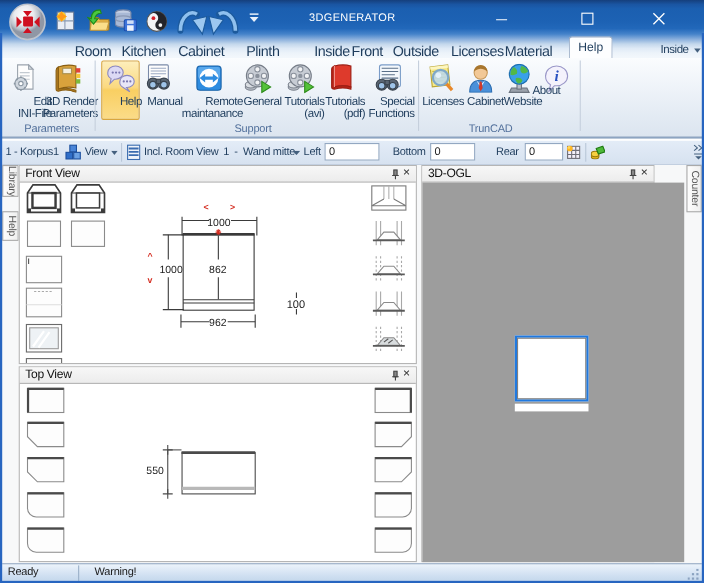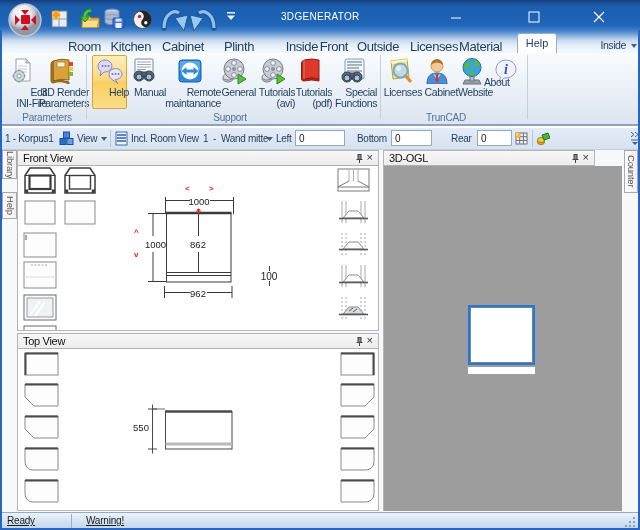--- a/index.html
+++ b/index.html
@@ -28,21 +28,21 @@
 
 #main{left:0;top:150px;width:640px;height:363px;background:#f7f8f9;}
 .sidetab{position:absolute;background:linear-gradient(to right,#fdfdfd,#efefef);border:1px solid #a9a9a9;color:#555;font-size:9.5px;letter-spacing:-0.2px;overflow:hidden;}
 .vtext{writing-mode:vertical-rl;text-align:center;width:100%;height:100%;}
 .panel{position:absolute;background:#fff;border:1px solid #b5b5b5;}
 .phead{position:absolute;left:0;top:0;right:0;height:15px;background:linear-gradient(to bottom,#f7f7f7,#ececec);border-bottom:1px solid #b0b0b0;font-size:11px;letter-spacing:-0.3px;color:#111;padding-left:5px;line-height:14px;}
 .pin{position:absolute;top:2px;width:11px;height:11px;}
 .pclose{position:absolute;top:1px;width:11px;height:11px;font-size:11px;color:#333;line-height:11px;text-align:center;}
 
 #status{left:2px;top:512px;width:636px;height:16px;background:linear-gradient(to bottom,#ecf3fb,#cfdff1 70%,#c5d8ec);border-top:1px solid #93a9c4;}
-#status div{position:absolute;top:2px;font-size:10px;color:#1a1a1a;letter-spacing:-0.2px;text-decoration:underline;}
+#status div{position:absolute;top:2px;font-size:10px;color:#1a1a1a;letter-spacing:-0.2px;}
 
 .wb{background:#2765c0;}
 svg{display:block;}
 </style></head>
 <body>
 
 <div id="header" class="abs"></div>
 
 <svg class="abs" style="left:8px;top:2px" width="35" height="36" viewBox="0 0 35 36">
  <defs>

